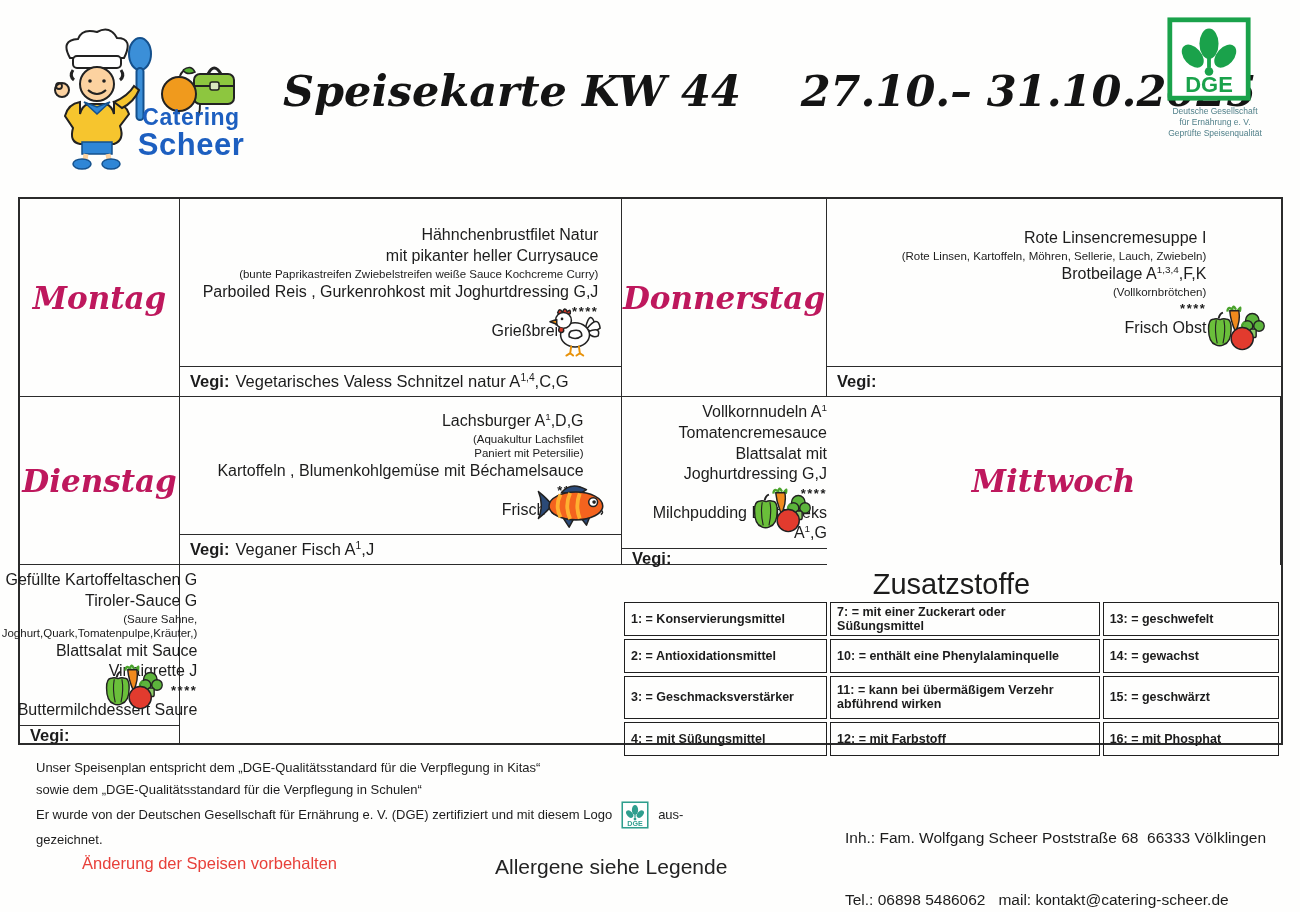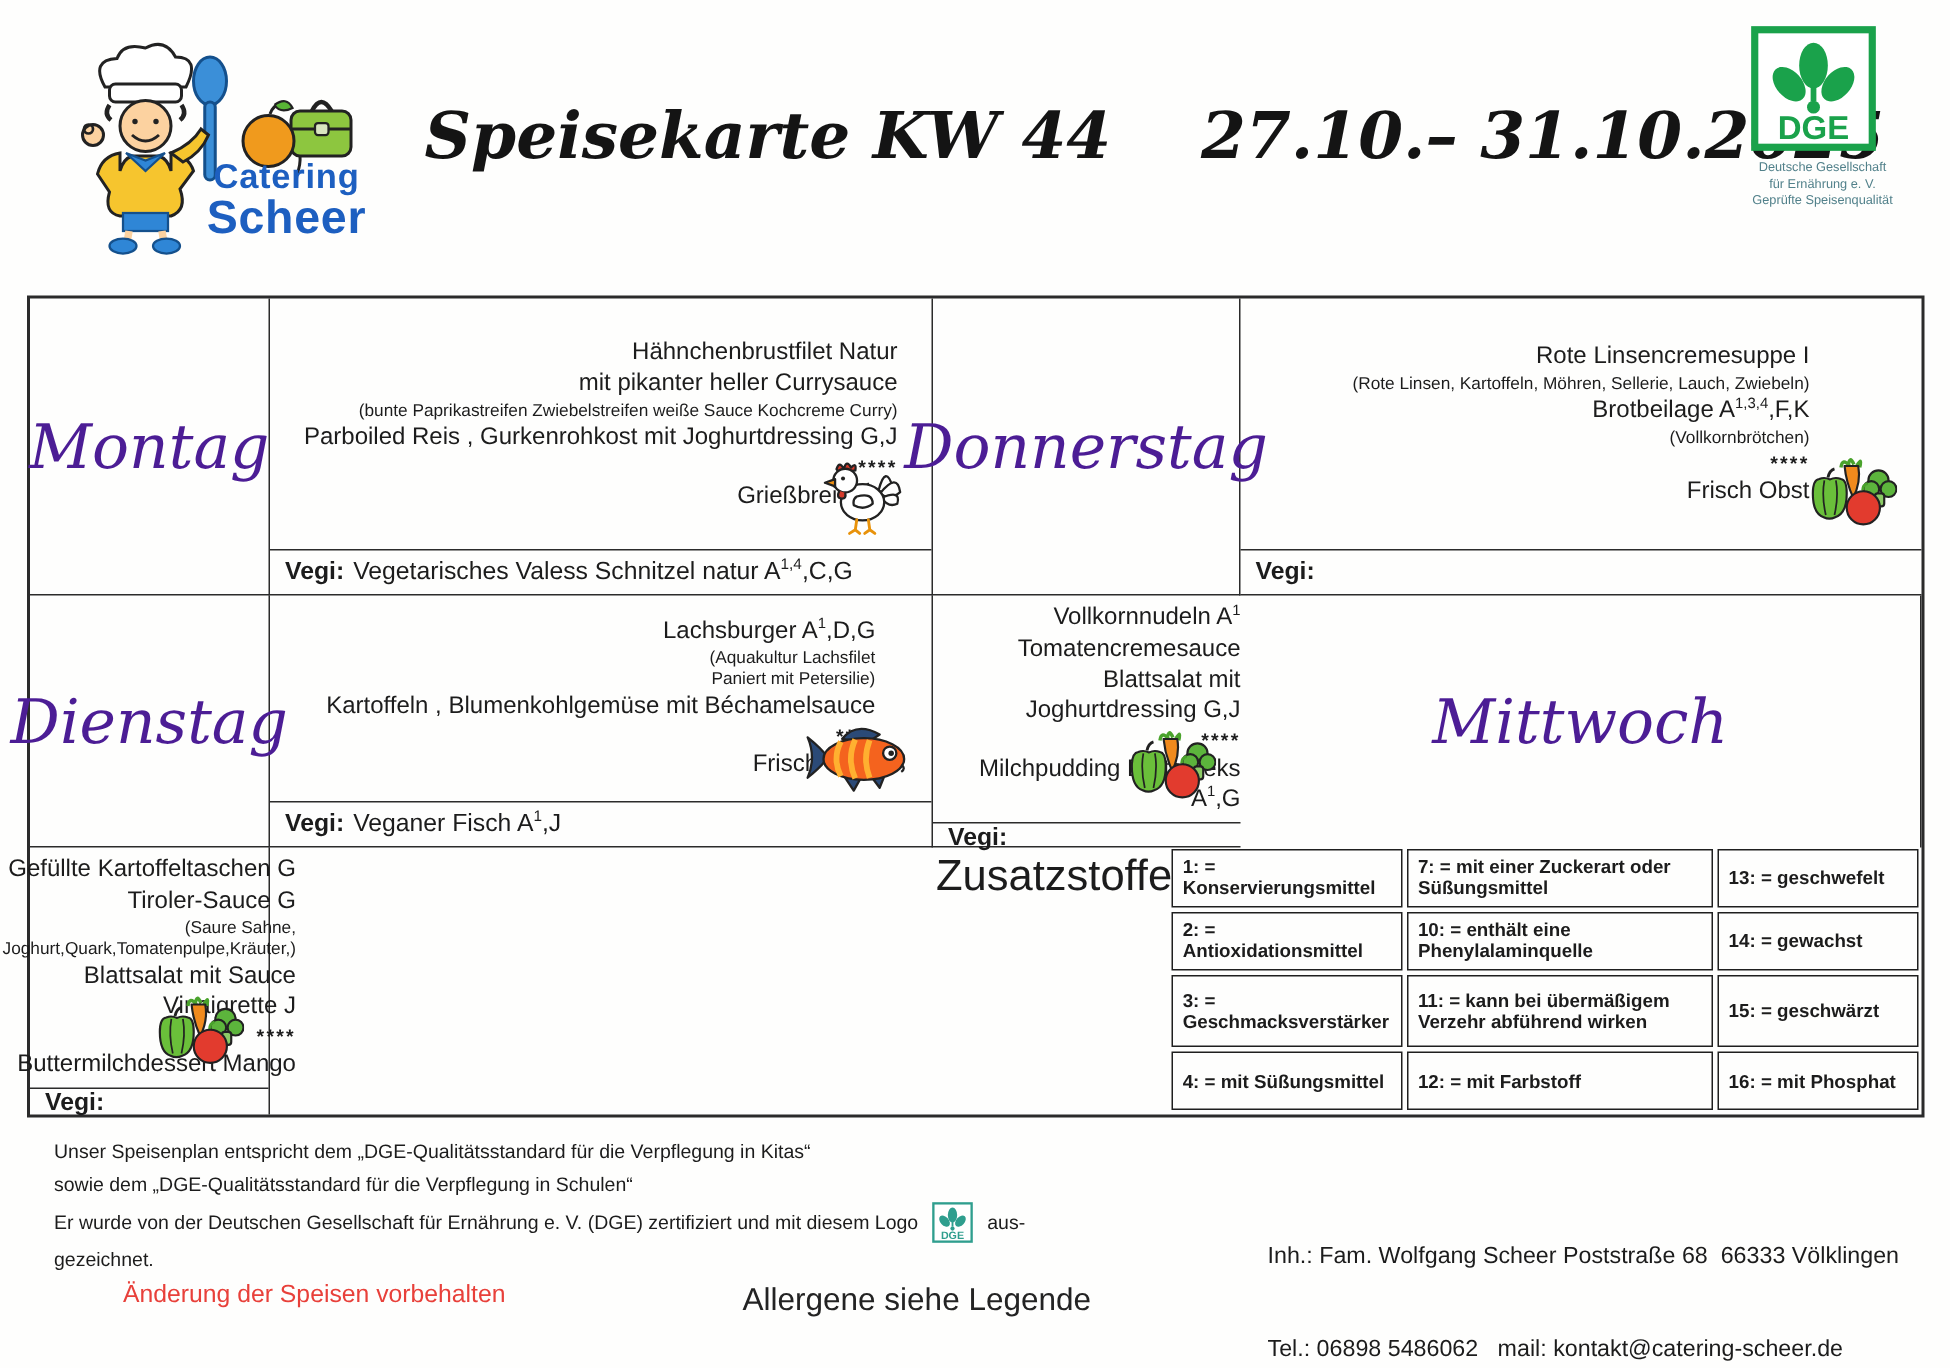--- a/index.html
+++ b/index.html
@@ -28,40 +28,40 @@
     position:absolute; left:18px; top:197px; width:1265px; height:548px;
     border:2px solid #2b2b2b;
     display:grid;
     grid-template-columns:160px 442px 205px 1fr;
     grid-template-rows:198px 168px 1fr;
   }
   .cell { min-width:0; min-height:0; }
   .bR { border-right:1.5px solid #2b2b2b; }
   .bB { border-bottom:1.5px solid #2b2b2b; }
   .day-cell { display:flex; align-items:center; justify-content:center;
-    font-family:"DejaVu Serif", serif; font-style:italic; font-weight:normal;
-    font-size:41px; color:#4c1d95; }
+    font-family:"DejaVu Serif", serif; font-style:italic; font-weight:bold;
+    font-size:31px; color:#be185d; }
   .menu-cell { display:flex; flex-direction:column; }
   .dish { position:relative; flex:1; display:flex; flex-direction:column;
     justify-content:center; align-items:center; padding:4px 0; }
   .line { text-align:right; }
   .line.main  { font-size:16px;   line-height:20px; margin:1px 0; }
   .line.sub   { font-size:11.5px; line-height:14px; }
   .line.stars { font-size:13px; font-weight:700; letter-spacing:1.5px; line-height:15px; margin:2px 0; }
   .line sup, .vegi sup { font-size:.62em; vertical-align:super; line-height:0; }
   .dish-icon { position:absolute; }
   .icon-chicken { right:16px; bottom:8px; }
   .icon-fish    { right:10px; bottom:5px; }
   .icon-veg     { right:16px; bottom:14px; }
   .vegi { height:30px; border-top:1.5px solid #2b2b2b; display:flex; align-items:center;
     padding:0 10px; gap:6px; font-size:16.5px; }
   .vegi-label { font-weight:bold; }
 
   
-  .zusatz { display:flex; flex-direction:row; padding:1px 2px 3px; }
+  .zusatz { display:flex; flex-direction:column; padding:1px 2px 3px; }
   .z-title { text-align:center; font-size:29px; line-height:36px; color:#1c1c1c; }
   .z-grid { flex:1; display:grid; grid-template-columns:205fr 272fr 178fr;
     grid-template-rows:1fr 1fr 1.25fr 1fr; gap:3px; }
   .z-cell { border:1.8px solid #1f1f1f; font-size:12.5px; font-weight:700;
     display:flex; align-items:center; padding:2px 6px; line-height:14px; }
 
   
   .cert { position:absolute; left:36px; top:757px; font-size:13px; line-height:22px; }
   .cert-line3 { display:flex; align-items:center; gap:9px; }
   .note-red { position:absolute; left:82px; top:854px; color:#e8403a; font-size:16.5px; }
@@ -267,21 +267,21 @@
 
     <div class="cell day-cell bR">Mittwoch</div>
     <div class="cell menu-cell bR">
       <div class="dish">
         <div>
             <div class="line main"><span>Gefüllte Kartoffeltaschen G</span></div>
             <div class="line main"><span>Tiroler-Sauce G</span></div>
             <div class="line sub"><span>(Saure Sahne, Joghurt,Quark,Tomatenpulpe,Kräuter,)</span></div>
             <div class="line main"><span>Blattsalat mit Sauce Vinaigrette J</span></div>
             <div class="line stars"><span>****</span></div>
-            <div class="line main"><span>Buttermilchdessert Mango</span></div>
+            <div class="line main"><span>Buttermilchdessert Saure</span></div>
           </div>
         <svg class="dish-icon icon-veg" width="60" height="50" viewBox="0 0 62 52">
             <use href="#sym-veg"></use>
           </svg>
       </div>
       <div class="vegi">
         <span class="vegi-label">Vegi:</span>
         <span class="vegi-text"></span>
       </div>
     </div>

